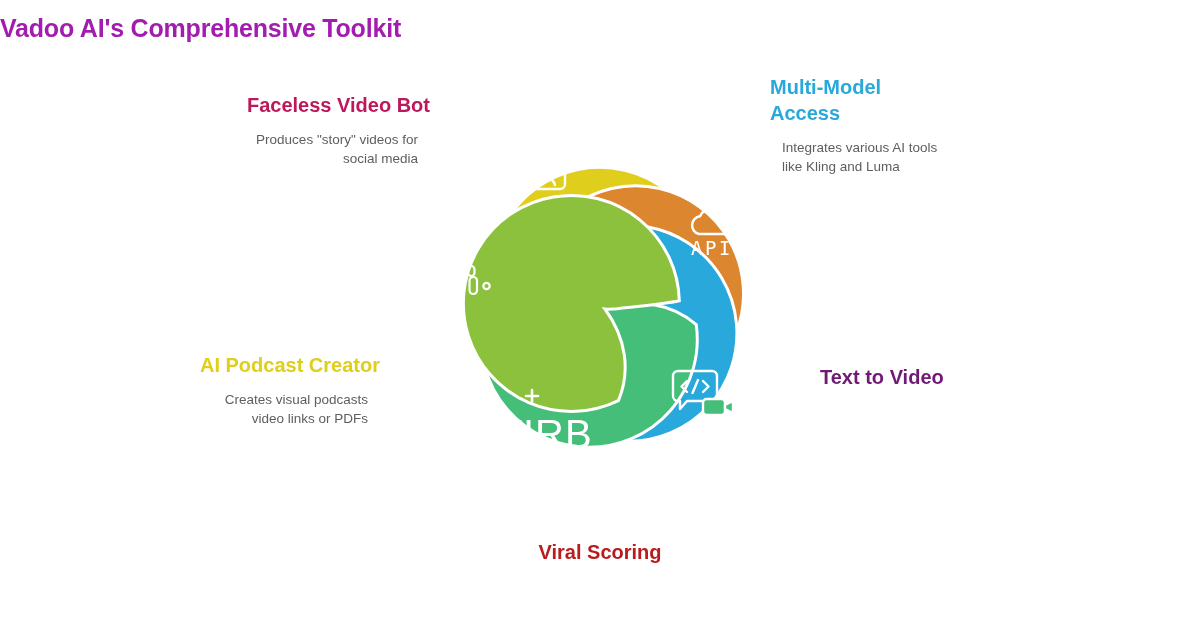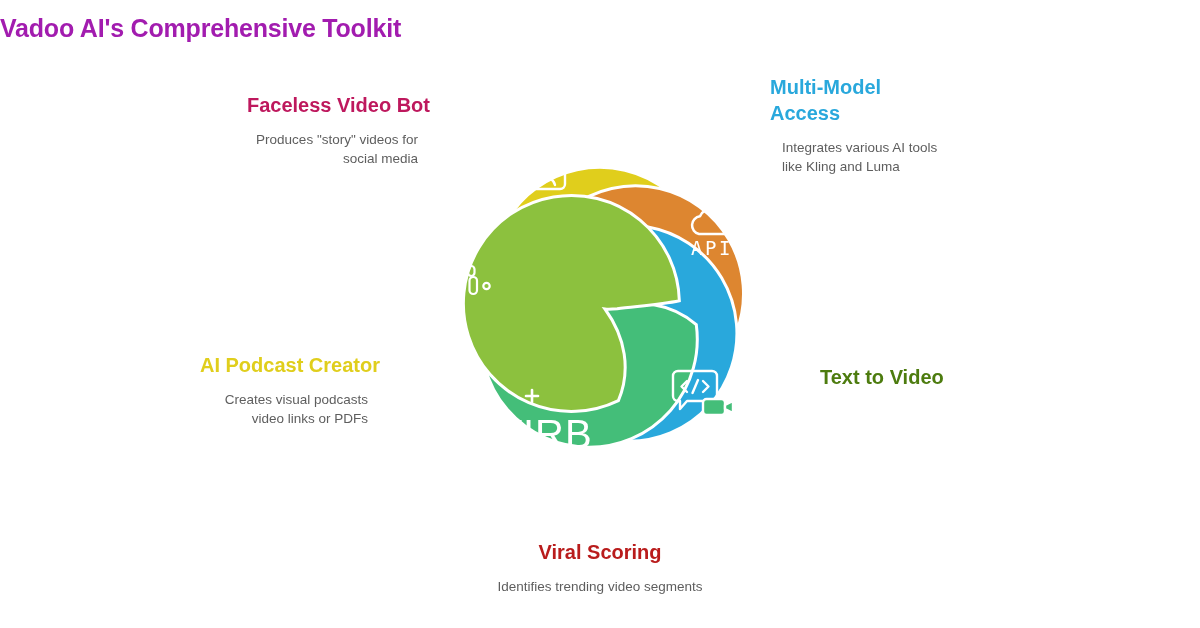--- a/index.html
+++ b/index.html
@@ -27,21 +27,21 @@
   
   #callout-faceless{left:230px;top:88px;width:200px;text-align:right;}
   #callout-faceless .ttl{color:#be185d;}
 
   
   #callout-multimodel{left:770px;top:70px;width:180px;text-align:left;}
   #callout-multimodel .ttl{color:#29A8DC;}
 
   
   #callout-texttovideo{left:820px;top:360px;width:200px;text-align:left;}
-  #callout-texttovideo .ttl{color:#4d7c0f;}
+  #callout-texttovideo .ttl{color:#701a75;}
 
   
   #callout-viral{left:480px;top:535px;width:240px;text-align:center;}
   #callout-viral .ttl{color:#b91c1c;}
 
   
   #callout-podcast{left:180px;top:348px;width:200px;text-align:right;}
   #callout-podcast .ttl{color:#E0CE1C;}
 </style>
 </head>
@@ -153,19 +153,18 @@
   <p class="ttl">Multi-Model Access</p>
   <p class="dsc">Integrates various AI tools like Kling and Luma</p>
 </div>
 
 <div class="callout" id="callout-texttovideo">
   <p class="ttl">Text to Video</p>
 </div>
 
 <div class="callout" id="callout-viral">
   <p class="ttl">Viral Scoring</p>
-  <p class="dsc">Identifies trending video segments</p>
 </div>
 
 <div class="callout" id="callout-podcast">
   <p class="ttl">AI Podcast Creator</p>
   <p class="dsc">Creates visual podcasts video links or PDFs</p>
 </div>
 
 </body></html>

